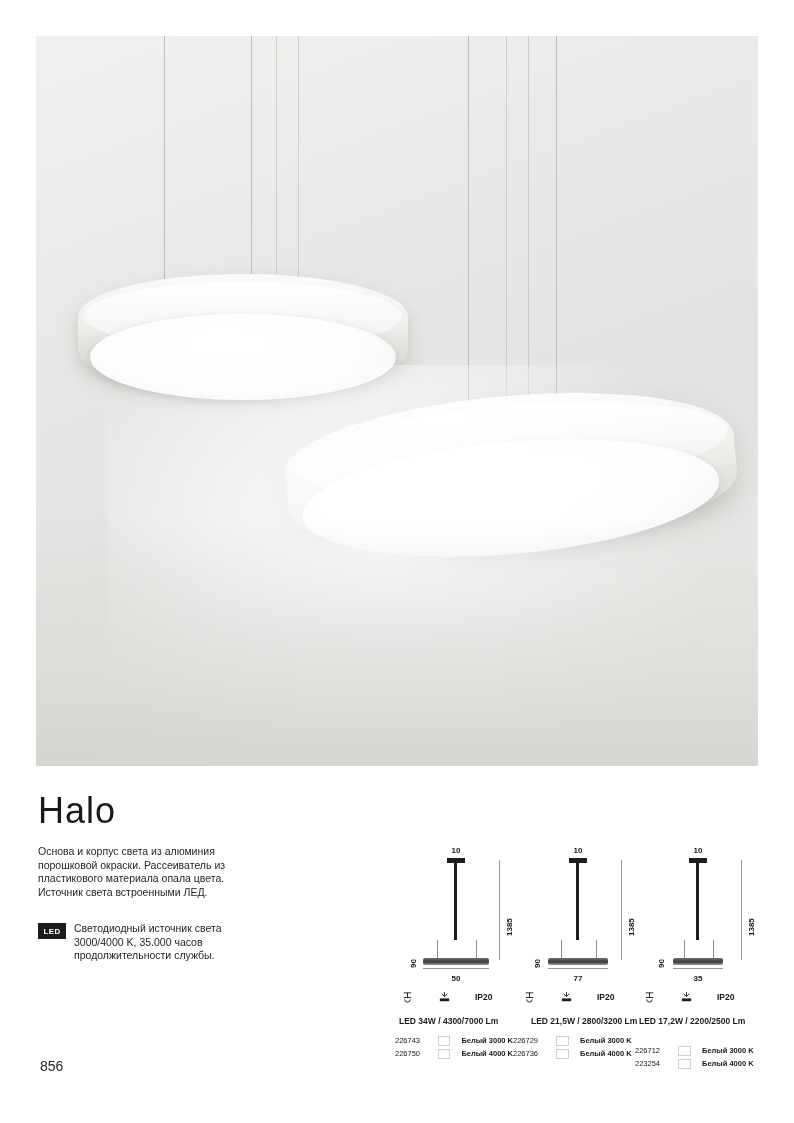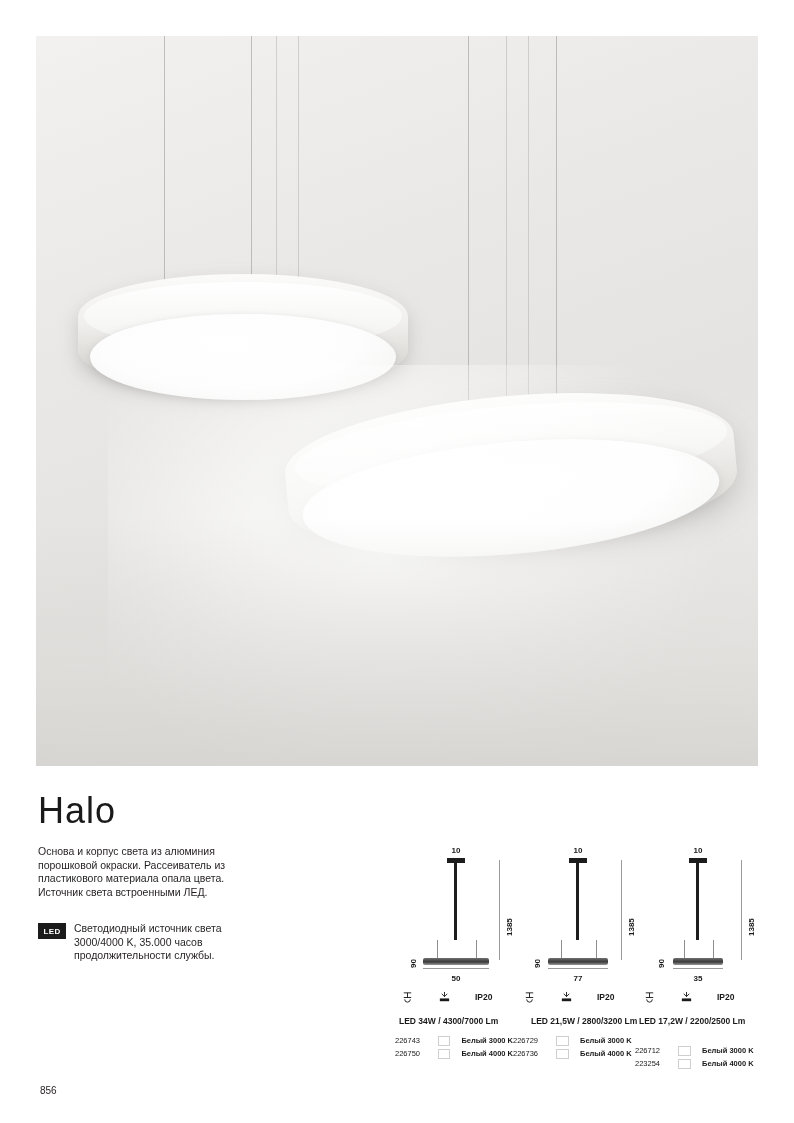--- a/index.html
+++ b/index.html
@@ -322,22 +322,22 @@
     border: 1px solid #cfcfcf;
     background: #ffffff;
   }
   .code-num { width: 32px; }
   .code-name { font-weight: bold; }
 
   
   .page-number {
     position: absolute;
     left: 40px;
-    top: 1085px;
-    font-size: 10px;
+    top: 1058px;
+    font-size: 14px;
     color: #231f20;
   }
 </style>
 </head>
 <body>
 
 <div class="photo">
 
   <div class="cable" style="left:215px; top:0; height:240px;"></div>
   <div class="cable soft" style="left:240px; top:0; height:248px;"></div>

